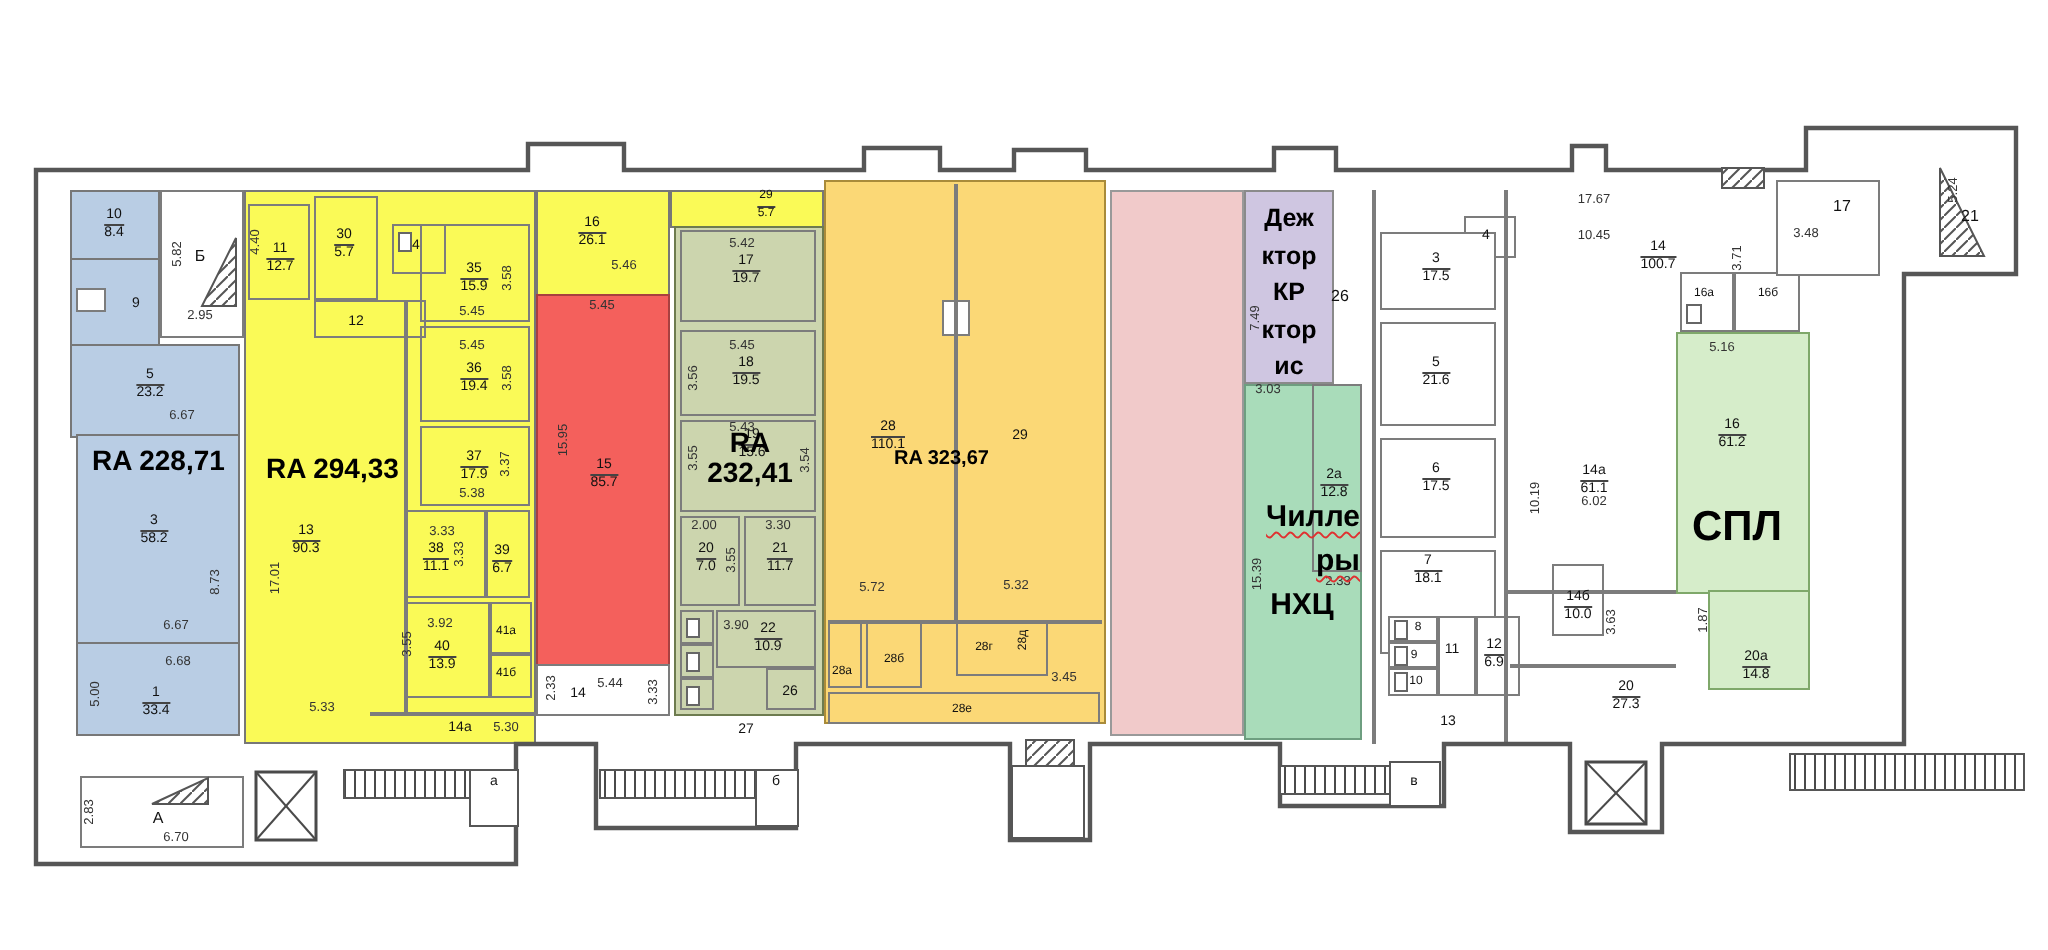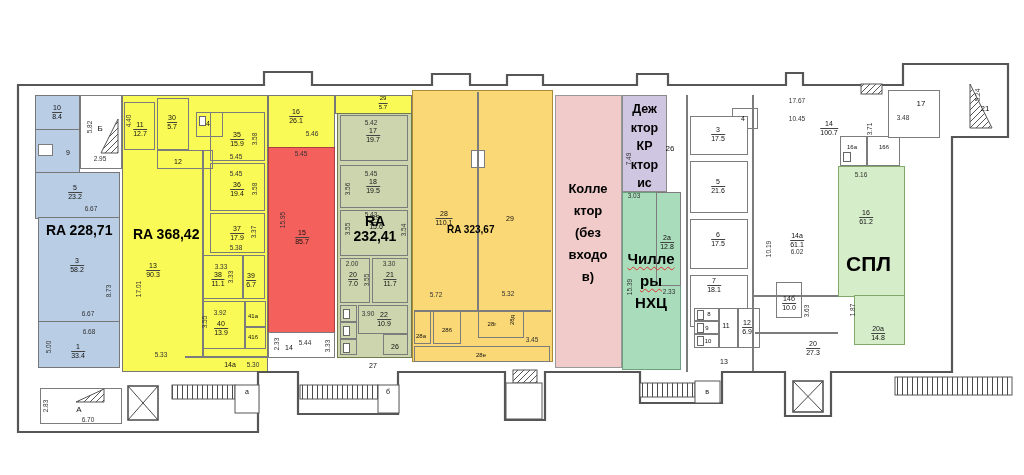--- a/index.html
+++ b/index.html
@@ -17,21 +17,21 @@
   .lb{position:absolute;z-index:2;transform:translate(-50%,-50%);font-size:7px;
       color:#111;white-space:nowrap;}
   .dm{position:absolute;z-index:2;transform:translate(-50%,-50%);font-size:6.5px;
       color:#333;white-space:nowrap;}
   .dm.v,.lb.v{transform:translate(-50%,-50%) rotate(-90deg);}
   .f8{font-size:8px;} .f6{font-size:6px;}
   .big{position:absolute;z-index:4;font-weight:bold;color:#000;white-space:nowrap;}
   .bigcol{position:absolute;z-index:4;font-weight:bold;color:#000;text-align:center;}
   .bigcol span{display:block;}
   .wavy{text-decoration:underline wavy #e03030;text-decoration-thickness:1px;
-        text-underline-offset:2px;text-decoration-skip-ink:none;}
+        text-underline-offset:2px;text-decoration-skip-ink:none;text-align:right;}
   .wm{position:absolute;left:300px;top:198px;width:345px;z-index:3;text-align:center;
       font-size:40px;font-weight:800;line-height:31px;letter-spacing:1px;
       color:#e0e0e0;opacity:.85;pointer-events:none;}
   .tic{position:absolute;z-index:2;border:1px solid #666;background:#fff;}
 </style>
 </head>
 <body>
 
 <div id="plan">
 
@@ -150,33 +150,26 @@
     </g>
     <path d="M118,119 L118,153 L101,153 Z" fill="url(#diag)" stroke="#555"></path>
     <path d="M76,402 L104,389 L104,402 Z" fill="url(#diag)" stroke="#555"></path>
     <path d="M970,84 L992,128 L970,128 Z" fill="url(#diag)" stroke="#555"></path>
   </svg>
 
   <div class="wm">
   </div>
 
   <div class="big" style="left:46px;top:222px;font-size:14px">RA 228,71</div>
-  <div class="big" style="left:133px;top:226px;font-size:14px">RA 368,42</div>
+  <div class="big" style="left:133px;top:226px;font-size:14px">RA 294,33</div>
   <div class="bigcol" style="left:349px;top:214px;width:52px;font-size:14px;line-height:15px">
     <span>RA</span>
     <span>232,41</span>
   </div>
   <div class="big" style="left:447px;top:224px;font-size:10px">RA 323,67</div>
-  <div class="bigcol" style="left:556px;top:178px;width:64px;font-size:13px;line-height:22px">
-    <span>Колле</span>
-    <span>ктор</span>
-    <span>(без</span>
-    <span>входо</span>
-    <span>в)</span>
-  </div>
   <div class="bigcol" style="left:622px;top:100px;width:45px;font-size:12.5px;line-height:18.5px">
     <span>Деж</span>
     <span>ктор</span>
     <span>КР</span>
     <span>ктор</span>
     <span>ис</span>
   </div>
   <div class="bigcol" style="left:622px;top:248px;width:58px;font-size:15px;line-height:22px">
     <span class="wavy">Чилле</span>
     <span class="wavy">ры</span>

